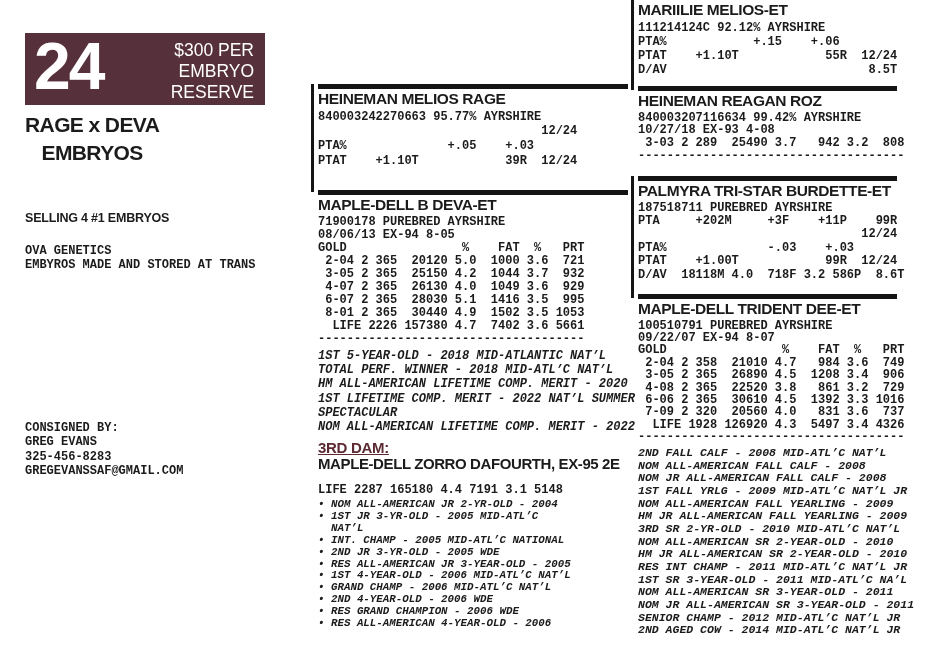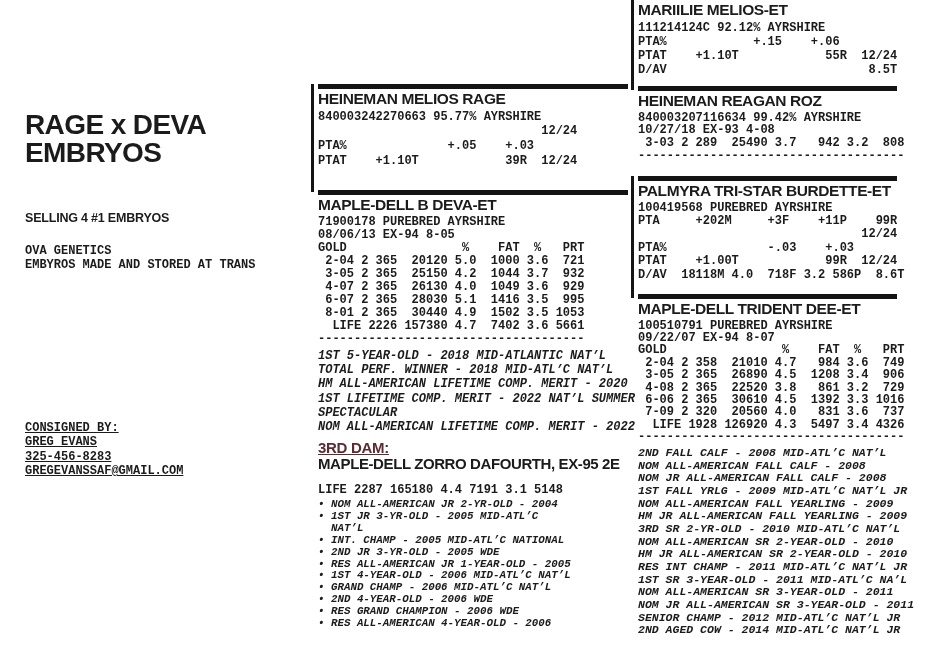--- a/index.html
+++ b/index.html
@@ -5,33 +5,33 @@
   html,body{margin:0;padding:0;background:#ffffff;}
   #canvas{position:relative;width:944px;height:652px;background:#ffffff;overflow:hidden;
           font-family:"Liberation Sans",sans-serif;color:#1b1b1b;}
 
   
   .lot-box{position:absolute;left:25px;top:33px;width:240px;height:72px;background:#56303a;}
   .lot-num{position:absolute;left:9px;top:-7px;color:#ffffff;font-weight:bold;
            font-size:66px;line-height:80px;letter-spacing:-2px;}
   .lot-price{position:absolute;right:11px;top:7px;text-align:right;color:#ffffff;
              font-size:17.5px;line-height:21px;font-weight:normal;}
-  .main-title{position:absolute;left:25px;top:111px;font-size:28px;line-height:28px;
-              font-weight:bold;letter-spacing:-0.6px;}
+  .main-title{position:absolute;left:25px;top:111px;font-size:21px;line-height:28px;
+              font-weight:bold;letter-spacing:-0.6px;text-align:center;}
   .selling{position:absolute;left:25px;top:211px;font-size:12.5px;font-weight:bold;letter-spacing:-0.2px;}
   .storage{position:absolute;left:25px;top:244px;}
   .consignor{position:absolute;left:25px;top:421px;}
 
   
   .mono{font-family:"Liberation Mono","DejaVu Sans Mono",monospace;font-weight:bold;
         font-size:12px;color:#1b1b1b;}
   .mono .ln{white-space:pre;}
   .ital{font-style:italic;}
   .lh14 .ln{line-height:14px;}
-  .lh143 .ln{line-height:14.3px;text-decoration:underline;}
+  .lh143 .ln{line-height:14.3px;}
   .lh148 .ln{line-height:14.8px;}
   .lh130 .ln{line-height:13px;}
   .lh142 .ln{line-height:14.2px;}
   .lh128 .ln{line-height:12.8px;}
   .lh134 .ln{line-height:13.4px;}
   .lh124 .ln{line-height:12.4px;}
   .lh126 .ln{line-height:12.65px;font-size:11.5px;}
   .lh119 .ln{line-height:11.9px;font-size:10.8px;}
 
   
@@ -63,20 +63,28 @@
   .td-name{font-size:15px;font-weight:bold;line-height:15.5px;letter-spacing:-0.4px;white-space:nowrap;}
   .td-life{margin-top:13px;}
   .td-life .ln{line-height:13px;}
   .td-bullets{margin-top:2px;}
 </style>
 </head>
 <body>
 
 <div id="canvas">
 
+  <div class="lot-box">
+    <div class="lot-num">24</div>
+    <div class="lot-price">
+        <div class="ln">$300 PER</div>
+        <div class="ln">EMBRYO</div>
+        <div class="ln">RESERVE</div>
+      </div>
+  </div>
 
   <div class="main-title">
       <div class="ln">RAGE x DEVA</div>
       <div class="ln">EMBRYOS</div>
     </div>
   <div class="selling">SELLING 4 #1 EMBRYOS</div>
   <div class="storage mono lh14">
       <div class="ln">OVA GENETICS</div>
       <div class="ln">EMBYROS MADE AND STORED AT TRANS</div>
     </div>
@@ -132,21 +140,21 @@
     <div class="td-name">MAPLE-DELL ZORRO DAFOURTH, EX-95 2E</div>
     <div class="mono td-life">
         <div class="ln">LIFE 2287 165180 4.4 7191 3.1 5148</div>
       </div>
     <div class="mono ital lh119 td-bullets">
         <div class="ln">• NOM ALL-AMERICAN JR 2-YR-OLD - 2004</div>
         <div class="ln">• 1ST JR 3-YR-OLD - 2005 MID-ATL’C</div>
         <div class="ln">  NAT’L</div>
         <div class="ln">• INT. CHAMP - 2005 MID-ATL’C NATIONAL</div>
         <div class="ln">• 2ND JR 3-YR-OLD - 2005 WDE</div>
-        <div class="ln">• RES ALL-AMERICAN JR 1-YEAR-OLD - 2005</div>
+        <div class="ln">• RES ALL-AMERICAN JR 3-YEAR-OLD - 2005</div>
         <div class="ln">• 1ST 4-YEAR-OLD - 2006 MID-ATL’C NAT’L</div>
         <div class="ln">• GRAND CHAMP - 2006 MID-ATL’C NAT’L</div>
         <div class="ln">• 2ND 4-YEAR-OLD - 2006 WDE</div>
         <div class="ln">• RES GRAND CHAMPION - 2006 WDE</div>
         <div class="ln">• RES ALL-AMERICAN 4-YEAR-OLD - 2006</div>
       </div>
   </div>
 
   <div class="sec pos-g1">
     <div class="sec-title">MARIILIE MELIOS-ET</div>
@@ -166,21 +174,21 @@
         <div class="ln">10/27/18 EX-93 4-08</div>
         <div class="ln"> 3-03 2 289  25490 3.7   942 3.2  808</div>
         <div class="ln">-------------------------------------</div>
       </div>
   </div>
 
   <div class="sec pos-g3">
     <div class="bar bar-right"></div>
     <div class="sec-title">PALMYRA TRI-STAR BURDETTE-ET</div>
     <div class="mono lh134">
-        <div class="ln">100419568 PUREBRED AYRSHIRE</div>
+        <div class="ln">187518711 PUREBRED AYRSHIRE</div>
         <div class="ln">PTA     +202M     +3F    +11P    99R</div>
         <div class="ln">                               12/24</div>
         <div class="ln">PTA%              -.03    +.03</div>
         <div class="ln">PTAT    +1.00T            99R  12/24</div>
         <div class="ln">D/AV  18118M 4.0  718F 3.2 586P  8.6T</div>
       </div>
   </div>
 
   <div class="sec pos-g4">
     <div class="bar bar-right"></div>

